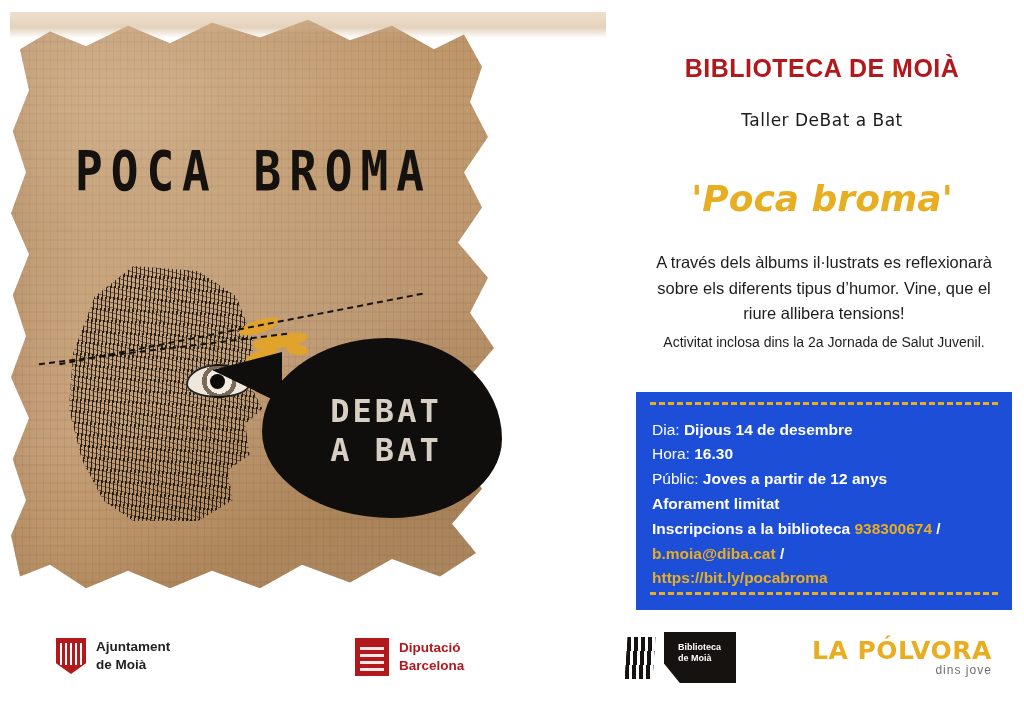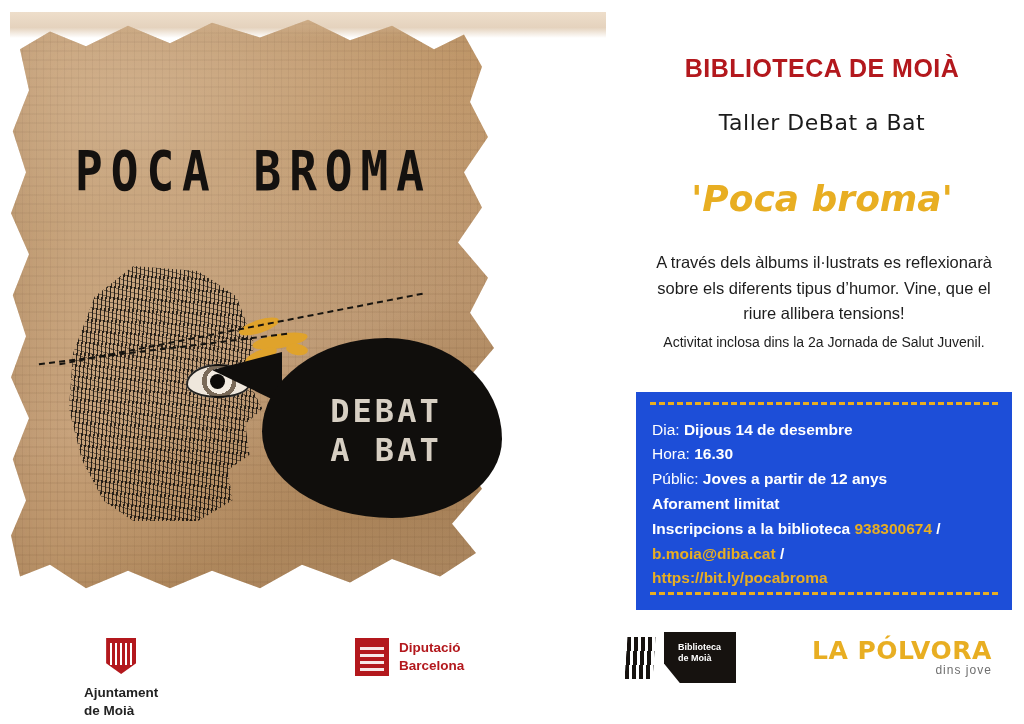--- a/index.html
+++ b/index.html
@@ -190,21 +190,21 @@
     font-size: 25px;
     font-weight: bold;
     letter-spacing: .5px;
   }
   .workshop-title {
     position: absolute;
     left: 0; top: 110px;
     width: 380px;
     text-align: center;
     color: #1b1b1b;
-    font-size: 22px;
+    font-size: 17px;
     font-family: "DejaVu Sans", sans-serif;
     letter-spacing: .5px;
   }
   .poster-title {
     position: absolute;
     left: 0; top: 178px;
     width: 380px;
     text-align: center;
     color: #e8ae22;
     font-size: 36px;
@@ -285,21 +285,21 @@
     align-items: center;
     gap: 10px;
   }
   .logo-text {
     font-size: 13.5px;
     font-weight: bold;
     line-height: 1.3;
     color: #222;
   }
 
-  .logo-ajuntament { left: 84px; top: 26px; flex-direction: column; }
+  .logo-ajuntament { left: 56px; top: 26px; }
   .crest {
     width: 30px; height: 36px;
     background: #b3181d;
     clip-path: polygon(0 0, 100% 0, 100% 70%, 50% 100%, 0 70%);
     position: relative;
   }
   .crest::after {
     content: "";
     position: absolute;
     left: 4px; top: 5px; right: 4px; bottom: 9px;

